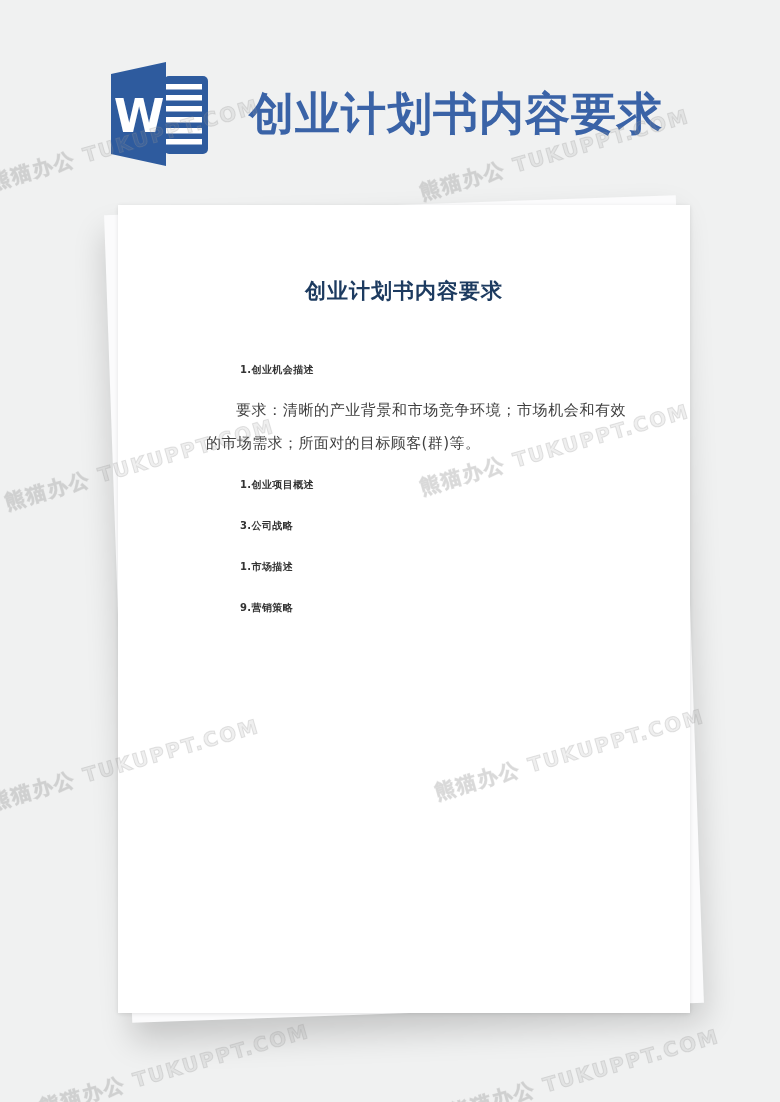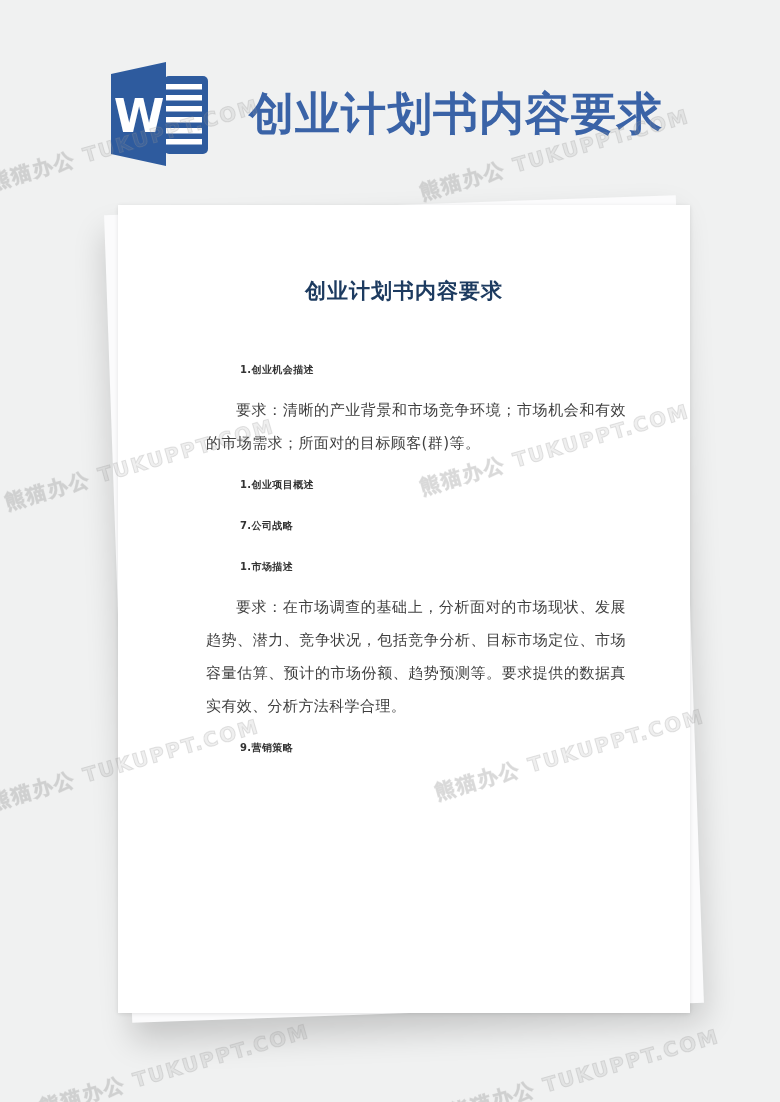--- a/index.html
+++ b/index.html
@@ -81,24 +81,23 @@
 
   <div class="page">
     <h2 class="doc-title">创业计划书内容要求</h2>
 
     <div class="doc-content">
       <h3>1.创业机会描述</h3>
       <p>要求：清晰的产业背景和市场竞争环境；市场机会和有效的市场需求；所面对的目标顾客(群)等。</p>
 
       <h3>1.创业项目概述</h3>
 
-      <h3>7.公司战略</h3>
+      <h3>3.公司战略</h3>
 
       <h3>1.市场描述</h3>
-      <p>要求：在市场调查的基础上，分析面对的市场现状、发展趋势、潜力、竞争状况，包括竞争分析、目标市场定位、市场容量估算、预计的市场份额、趋势预测等。要求提供的数据真实有效、分析方法科学合理。</p>
 
       <h3>9.营销策略</h3>
     </div>
   </div>
 
   <div class="wm-layer">
     <div class="wm" style="left:-15px; top:131px;">熊猫办公 TUKUPPT.COM</div>
     <div class="wm" style="left:415px; top:141px;">熊猫办公 TUKUPPT.COM</div>
     <div class="wm" style="left:0px;   top:451px;">熊猫办公 TUKUPPT.COM</div>
     <div class="wm" style="left:415px; top:436px;">熊猫办公 TUKUPPT.COM</div>

